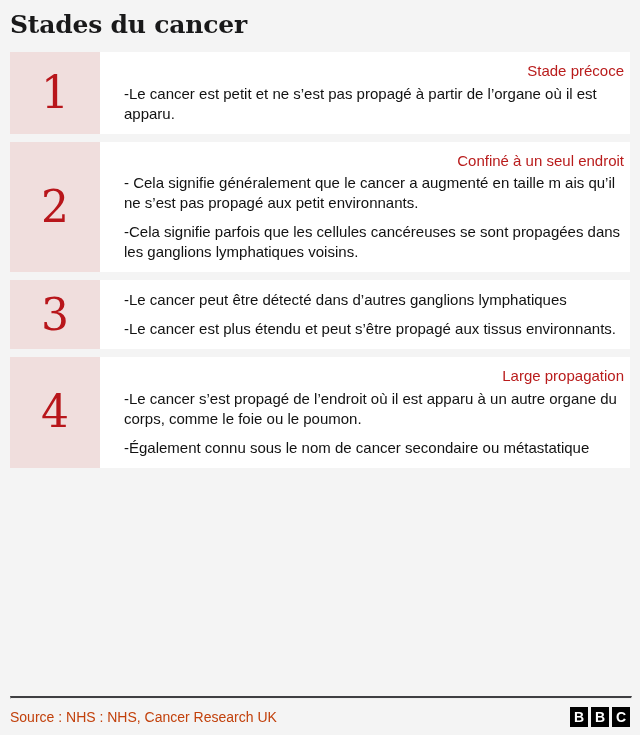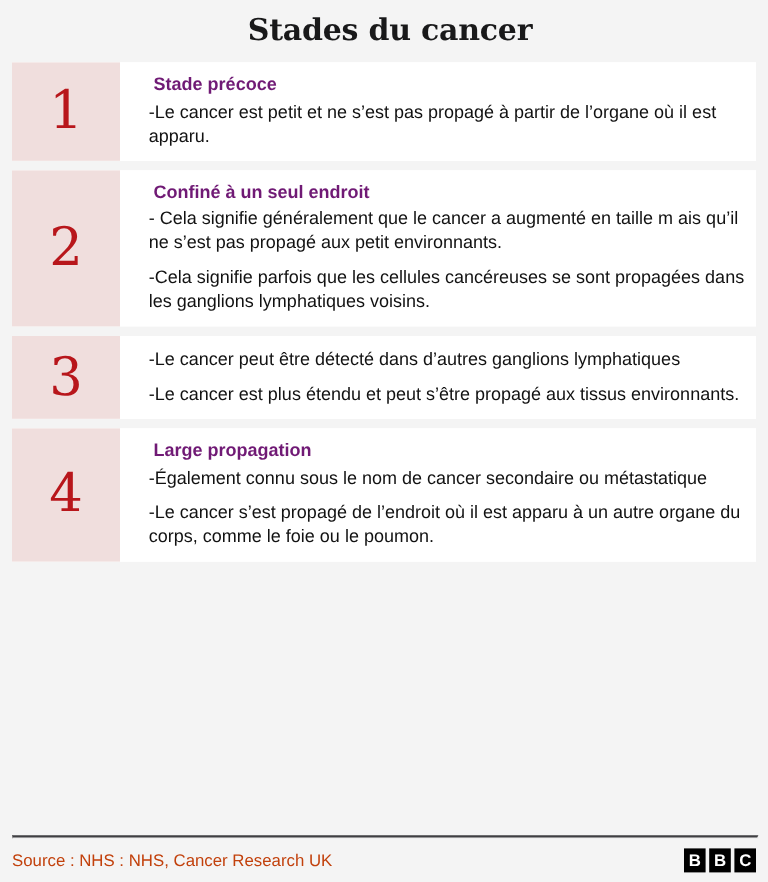--- a/index.html
+++ b/index.html
@@ -29,21 +29,20 @@
     box-sizing: border-box;
   }
   .title {
     font-family: "DejaVu Serif", "Liberation Serif", serif;
     font-size: 25px;
     font-weight: 700;
     color: #19191a;
     letter-spacing: -0.2px;
     line-height: 1.2;
     margin: 0;
-    text-align: center;
   }
 
   
   .stages {
     padding: 0 10px;
     box-sizing: border-box;
   }
   .stage-row {
     display: flex;
     align-items: stretch;
@@ -74,24 +73,25 @@
     background: #ffffff;
     padding: 10px 6px 10px 0;
     box-sizing: border-box;
     display: flex;
     flex-direction: column;
     justify-content: center;
   }
   .stage-heading {
     font-family: "Liberation Sans", sans-serif;
     font-size: 15px;
-    font-weight: 700;
-    color: #701a75;
+    font-weight: 400;
+    color: #b91c1c;
     margin: 0 0 3px 28px;
     line-height: 1.25;
+    text-align: right;
   }
   .stage-para {
     font-family: "Liberation Sans", sans-serif;
     font-size: 15px;
     font-weight: 400;
     color: #121212;
     line-height: 1.33;
     margin: 0 0 0 24px;
     padding: 0;
     text-indent: 0;
@@ -187,22 +187,22 @@
         <p class="stage-para">-Le cancer est plus étendu et peut s’être propagé aux tissus environnants.</p>
       </div>
     </div>
 
     <div class="stage-row">
       <div class="stage-number-cell">
         <span class="stage-number">4</span>
       </div>
       <div class="stage-content">
         <div class="stage-heading">Large propagation</div>
+        <p class="stage-para">-Le cancer s’est propagé de l’endroit où il est apparu à un autre organe du corps, comme le foie ou le poumon.</p>
         <p class="stage-para">-Également connu sous le nom de cancer secondaire ou métastatique</p>
-        <p class="stage-para">-Le cancer s’est propagé de l’endroit où il est apparu à un autre organe du corps, comme le foie ou le poumon.</p>
       </div>
     </div>
 
   </div>
 
   <div class="footer">
     <hr class="footer-rule">
     <div class="footer-inner">
       <div class="source-text">Source : NHS : NHS, Cancer Research UK</div>
       <div class="bbc-logo">

